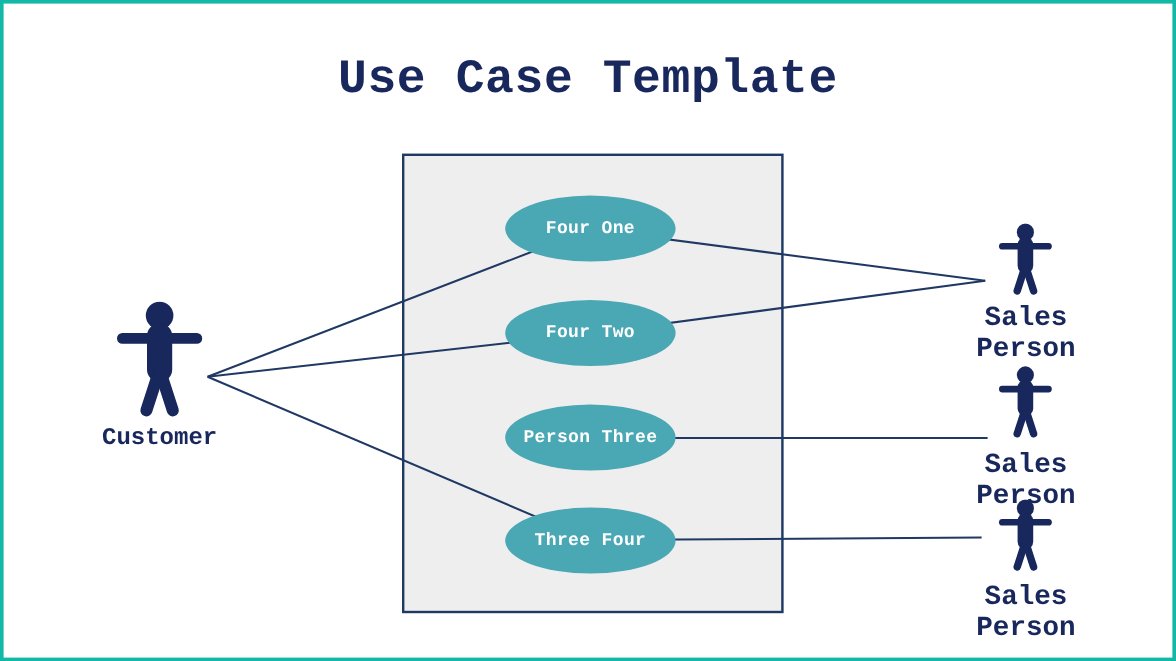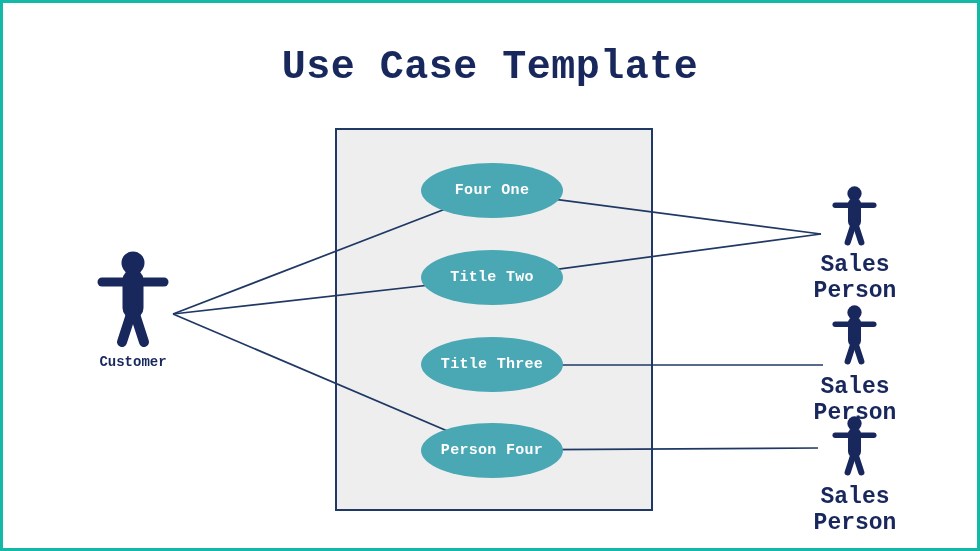--- a/index.html
+++ b/index.html
@@ -38,21 +38,21 @@
   }
   .uc1{ top:160px; } .uc2{ top:247px; } .uc3{ top:334px; } .uc4{ top:420px; }
   .actor{ position:absolute; z-index:4; }
   .actor svg{ display:block; }
   .actor-icon{ fill:var(--navy); stroke:var(--navy); }
   .actor-label{
     position:absolute; text-align:center; color:var(--navy);
     font-weight:bold; z-index:4;
   }
   .customer-icon{ left:94px; top:248px; width:72px; height:100px; }
-  .customer-label{ left:40px; top:351px; width:180px; font-size:14px; }
+  .customer-label{ left:40px; top:351px; width:180px; font-size:20px; }
   .sp-icon{ width:45px; height:62px; left:829px; }
   .sp1-icon{ top:183px; } .sp2-icon{ top:302px; } .sp3-icon{ top:413px; }
   .sp-label{ left:782px; width:140px; font-size:23px; }
   .sp1-label{ top:249px; } .sp2-label{ top:371px; } .sp3-label{ top:481px; }
 </style>
 </head>
 <body>
 
 <div class="canvas">
 
@@ -67,27 +67,27 @@
       <line x1="489" y1="188" x2="818" y2="231"></line>
       <line x1="489" y1="275" x2="818" y2="231"></line>
       <line x1="489" y1="362" x2="820" y2="362"></line>
       <line x1="489" y1="447" x2="815" y2="445"></line>
     </svg>
 
   <div class="use-case uc1">
     <span>Four One</span>
   </div>
   <div class="use-case uc2">
-    <span>Title Two</span>
+    <span>Four Two</span>
   </div>
   <div class="use-case uc3">
-    <span>Title Three</span>
+    <span>Person Three</span>
   </div>
   <div class="use-case uc4">
-    <span>Person Four</span>
+    <span>Three Four</span>
   </div>
 
   <div class="actor customer-icon">
     <svg viewBox="0 0 72 100" width="72" height="100">
       <g class="actor-icon" stroke-linecap="round">
         <circle cx="36" cy="12" r="11.5" stroke="none"></circle>
         <line x1="5" y1="31" x2="67" y2="31" stroke-width="9"></line>
         <line x1="36" y1="29" x2="36" y2="57" stroke-width="21"></line>
         <line x1="36" y1="57" x2="25" y2="91" stroke-width="10"></line>
         <line x1="36" y1="57" x2="47" y2="91" stroke-width="10"></line>

